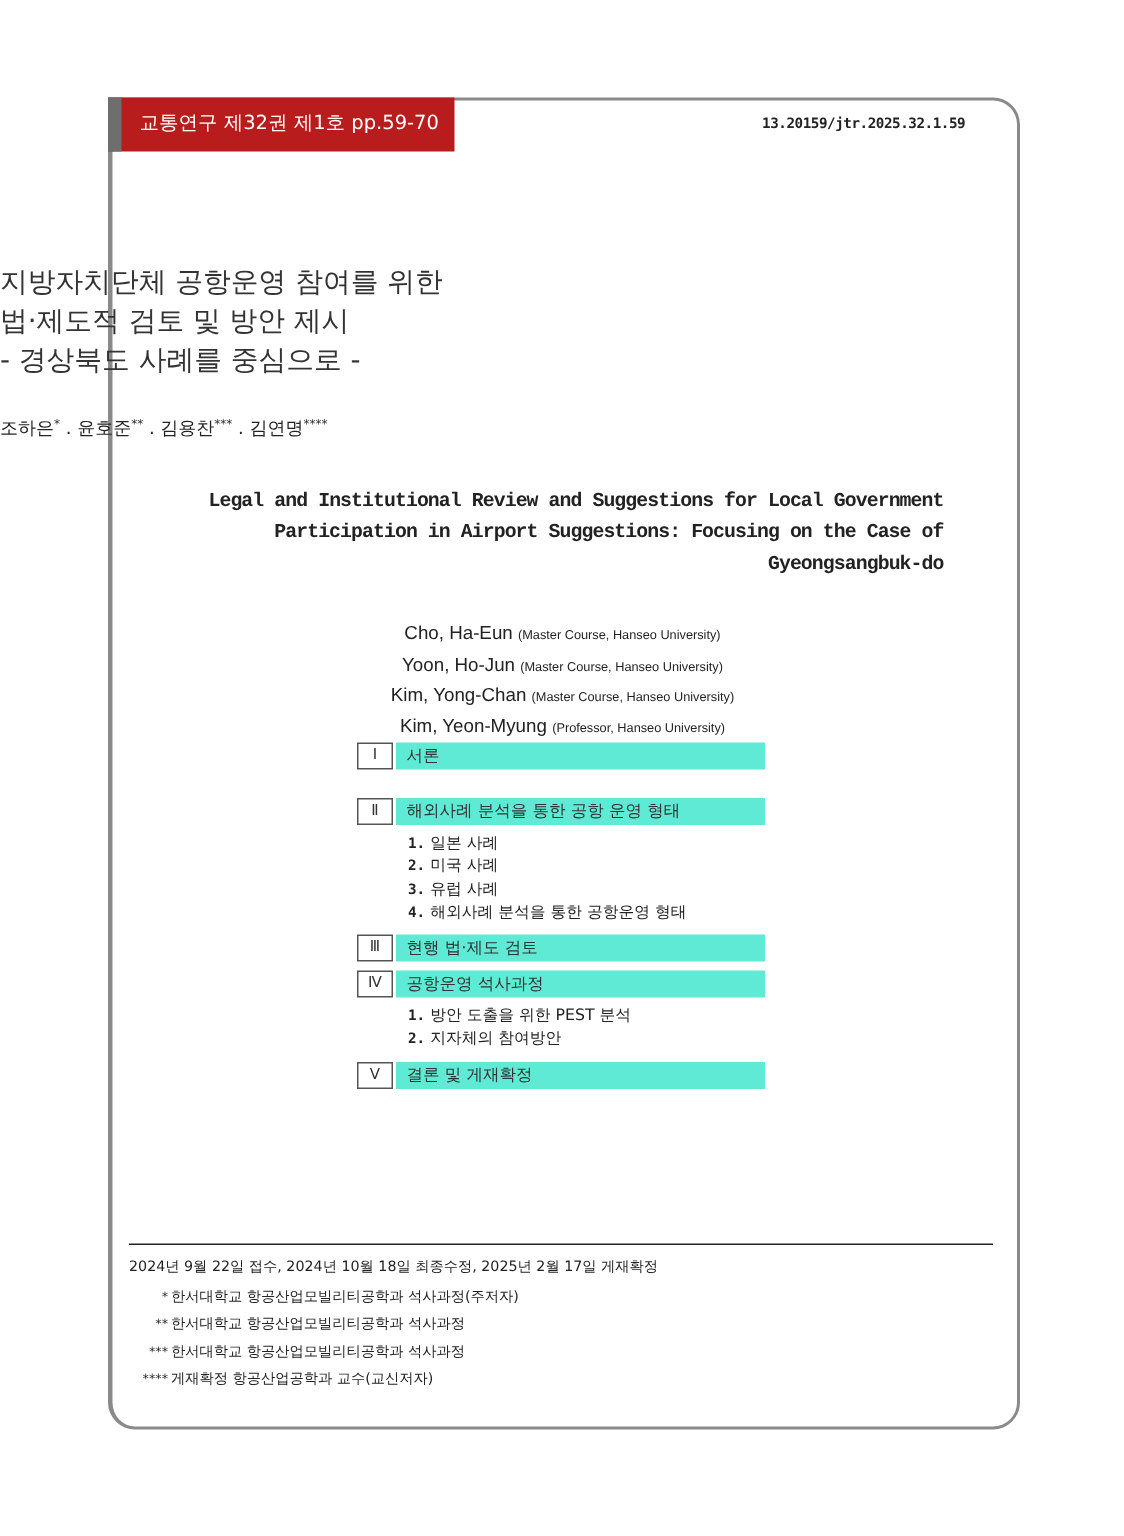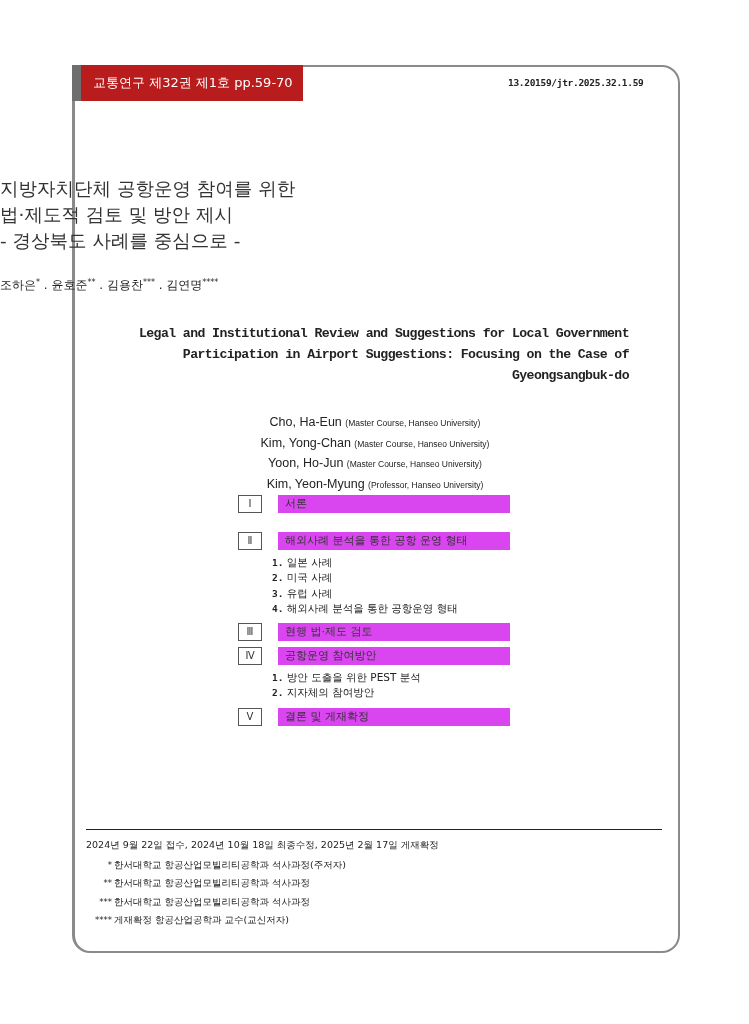--- a/index.html
+++ b/index.html
@@ -22,21 +22,21 @@
   .title-en { position:absolute; left:120px; width:509px; top:323px; text-align:right;
               font-family:"Liberation Mono", monospace; font-weight:bold; font-size:13.2px;
               line-height:21px; color:#222; letter-spacing:-0.6px; }
   .authors-en { position:absolute; left:200px; width:350px; top:400px; text-align:center;
                 font-family:Liberation Sans, sans-serif; font-size:12.5px; line-height:19.5px; color:#222;margin-top:13px; }
   .authors-en .aff { font-size:8.5px; }
   .toc { position:absolute; left:238px; top:494px; width:272px; }
   .sec { display:flex; align-items:center; height:20px; margin-bottom:4px; }
   .sec .num { width:24px; height:18px; border:1px solid #555; box-sizing:border-box; text-align:center;
               font-size:10px; line-height:16px; color:#333; background:#fff; }
-  .sec .bar { flex:1; margin-left:16px; height:18px; background:#d946ef; font-size:11px;
+  .sec .bar { flex:1; margin-left:2px; height:18px; background:#5eead4; font-size:11px;
               line-height:18px; padding-left:7px; color:#333; }
   .subs { margin-left:34px; font-size:10.5px; line-height:15.3px; color:#222; margin-bottom:6px; }
   .subs .n { font-family:"DejaVu Sans Mono", monospace; font-weight:bold; font-size:9.5px; }
   .gap { height:13px; }
   .rule { position:absolute; left:86px; top:829px; width:576px; height:1px; background:#222; }
   .footnotes { position:absolute; left:86px; top:836px; font-size:9.5px; line-height:17.6px; color:#222; }
   .footnotes .fn { white-space:nowrap; }
   .footnotes .star { display:inline-block; width:26px; text-align:right; margin-right:2px; font-size:8.5px; }
   .footnotes .date { font-size:9.5px; margin-bottom:2px; }
 </style>
@@ -59,22 +59,22 @@
 </div>
 
 <div class="title-en">
   <div>Legal and Institutional Review and Suggestions for Local Government</div>
   <div>Participation in Airport Suggestions: Focusing on the Case of</div>
   <div>Gyeongsangbuk-do</div>
 </div>
 
 <div class="authors-en">
   <div><span>Cho, Ha-Eun</span> <span class="aff">(Master Course, Hanseo University)</span></div>
+  <div><span>Yoon, Ho-Jun</span> <span class="aff">(Master Course, Hanseo University)</span></div>
   <div><span>Kim, Yong-Chan</span> <span class="aff">(Master Course, Hanseo University)</span></div>
-  <div><span>Yoon, Ho-Jun</span> <span class="aff">(Master Course, Hanseo University)</span></div>
   <div><span>Kim, Yeon-Myung</span> <span class="aff">(Professor, Hanseo University)</span></div>
 </div>
 
 <div class="toc">
   <div class="sec">
     <div class="num">Ⅰ</div>
     <div class="bar">서론</div>
   </div>
   <div class="gap"></div>
 
@@ -89,21 +89,21 @@
     <div><span class="n">4.</span> <span>해외사례 분석을 통한 공항운영 형태</span></div>
   </div>
 
   <div class="sec">
     <div class="num">Ⅲ</div>
     <div class="bar">현행 법·제도 검토</div>
   </div>
 
   <div class="sec">
     <div class="num">Ⅳ</div>
-    <div class="bar">공항운영 참여방안</div>
+    <div class="bar">공항운영 석사과정</div>
   </div>
   <div class="subs">
     <div><span class="n">1.</span> <span>방안 도출을 위한 PEST 분석</span></div>
     <div><span class="n">2.</span> <span>지자체의 참여방안</span></div>
   </div>
 
   <div class="sec">
     <div class="num">Ⅴ</div>
     <div class="bar">결론 및 게재확정</div>
   </div>

